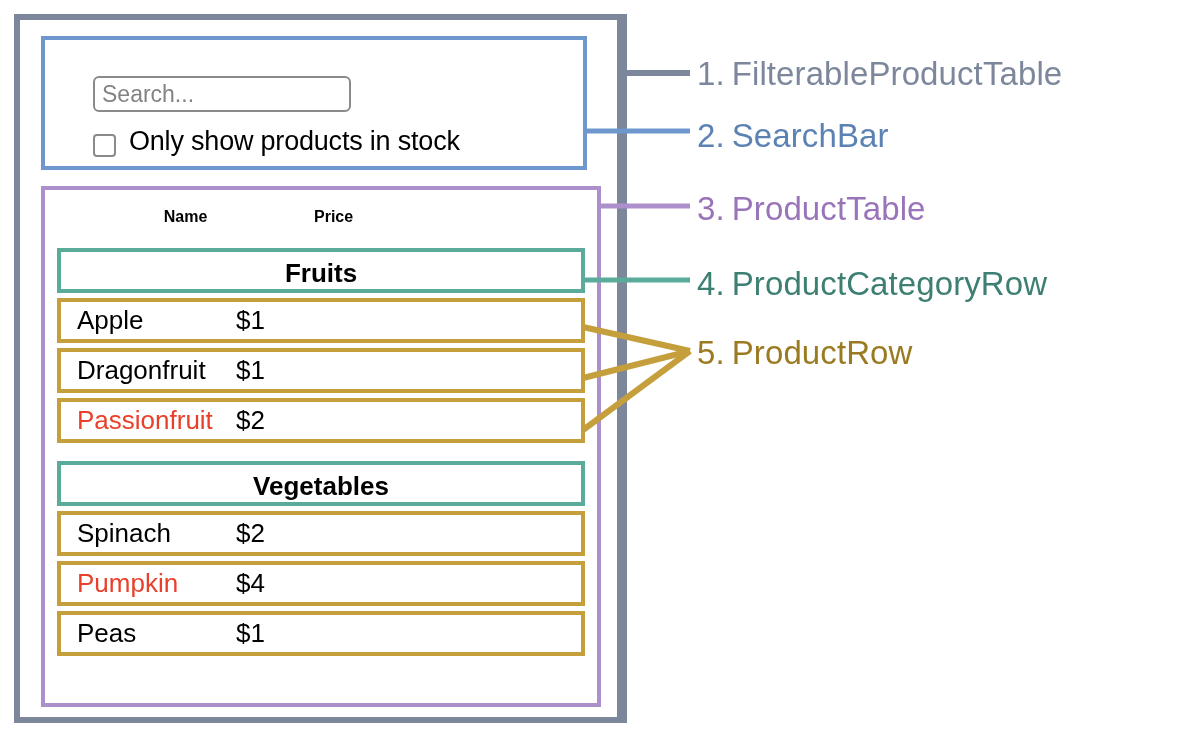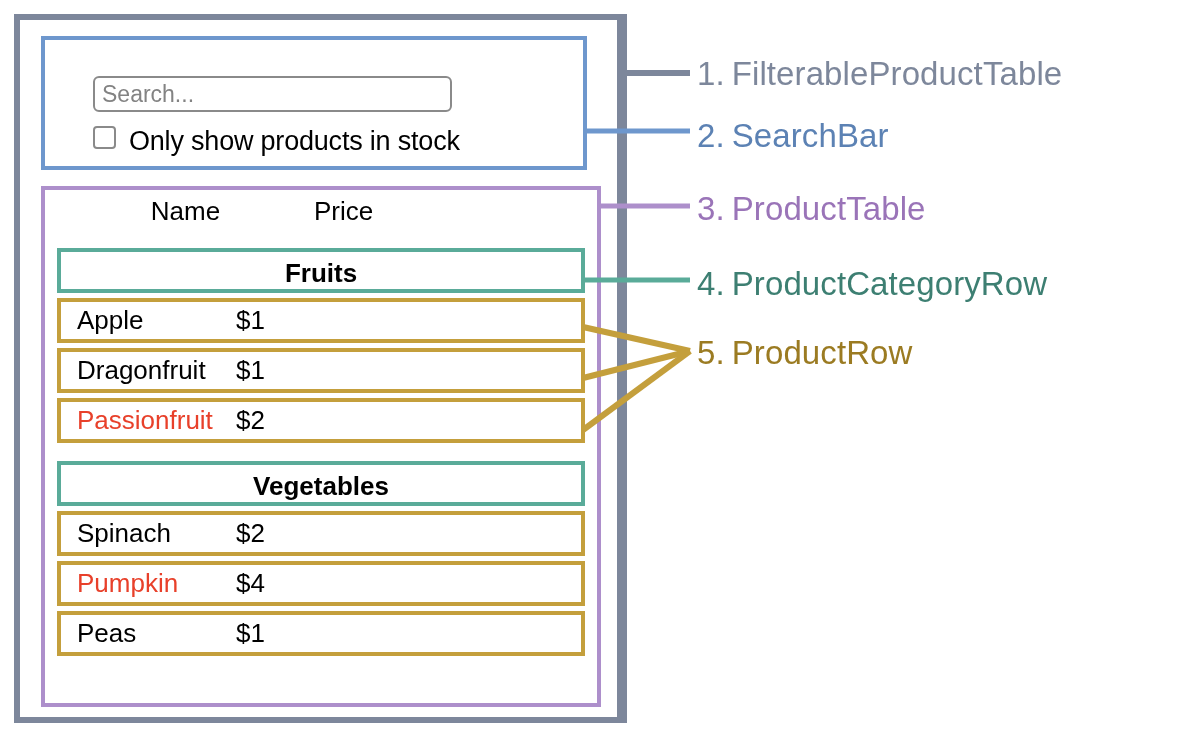--- a/index.html
+++ b/index.html
@@ -53,41 +53,41 @@
     height: 134px;
     border: 4px solid #6e97cd;
     box-sizing: border-box;
     background: #ffffff;
     z-index: 3;
   }
   .search-input {
     position: absolute;
     left: 48px;
     top: 36px;
-    width: 359px;
+    width: 258px;
     height: 36px;
     box-sizing: border-box;
     border: 2px solid #8a8a8a;
     border-radius: 6px;
     background: #ffffff;
     font-family: "Liberation Sans", sans-serif;
     font-size: 23px;
     color: #6f6f6f;
     padding: 0 7px;
     line-height: 32px;
     outline: none;
   }
   .search-input::placeholder { color: #838383; opacity: 1; }
 
   .stock-row {
     position: absolute;
     left: 48px;
     top: 86px;
     display: flex;
-    align-items: flex-start;
+    align-items: flex-end;
     gap: 13px;
   }
   .checkbox {
     width: 23px;
     height: 23px;
     box-sizing: border-box;
     border: 2px solid #8a8a8a;
     border-radius: 4px;
     background: #ffffff;
     flex: 0 0 auto;
@@ -113,27 +113,27 @@
     height: 521px;
     border: 4px solid #ad8fcb;
     box-sizing: border-box;
     background: #ffffff;
     z-index: 3;
   }
 
   .table-head {
     position: absolute;
     left: 12px;
-    top: 0;
+    top: 6px;
     width: 528px;
     height: 42px;
     display: flex;
     align-items: center;
-    font-weight: normal;
-    font-size: 26px;
+    font-weight: bold;
+    font-size: 16px;
     color: #000000;
   }
   .th-name  { width: 257px; text-align: center; }
   .th-price { width: 210px; text-align: left; }
 
   
   .rows {
     position: absolute;
     left: 12px;
     top: 58px;

